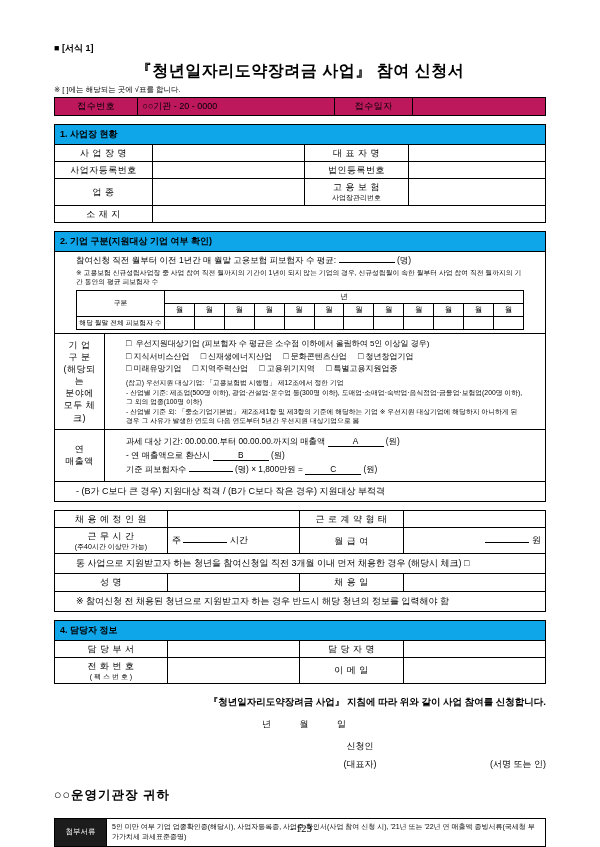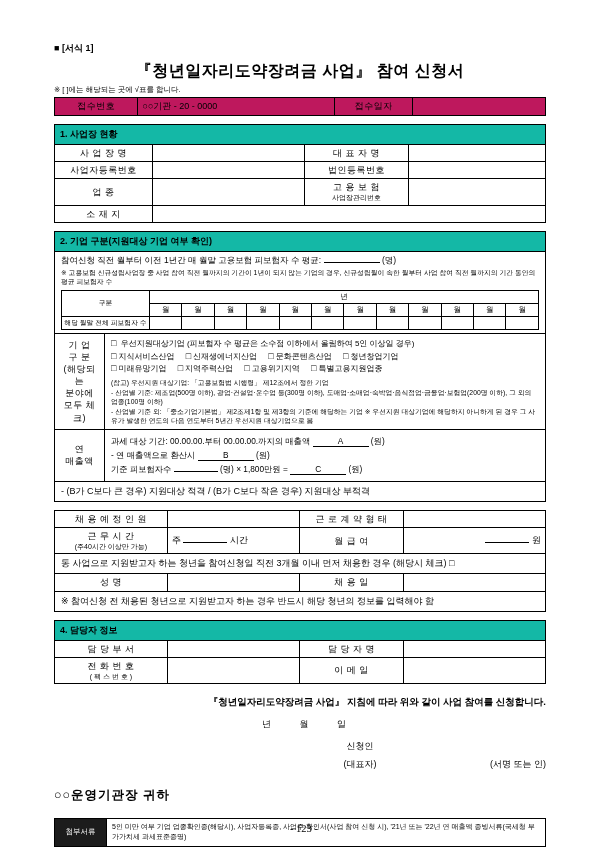--- a/index.html
+++ b/index.html
@@ -8,29 +8,29 @@
     width:600px; height:847px; margin:0 auto; background:#fff; position:relative;
     padding:42px 54px 14px; font-family:"Liberation Sans","DejaVu Sans",sans-serif;
     color:#000; font-size:9px;
   }
   .tag { font-size:9px; font-weight:bold; }
   .title { text-align:center; font-size:16px; font-weight:bold; margin:6px 0 3px; letter-spacing:0.5px; }
   .chknote { font-size:7.5px; margin:2px 0 2px; }
 
   table.tbl { width:100%; border-collapse:collapse; table-layout:fixed; }
   .tbl td { border:1px solid #000; padding:2px 4px; font-size:9px; vertical-align:middle; }
-  .sechead { background:#14b8a6; font-weight:bold; font-size:9.5px; padding:3px 5px !important; }
+  .sechead { background:#0ea5e9; font-weight:bold; font-size:9.5px; padding:3px 5px !important; }
   .lbl { text-align:center; letter-spacing:0.5px; line-height:1.35; }
   .lbl .sub { display:block; font-size:7px; letter-spacing:0; }
   .val { height:17px; }
   .sec { margin-top:8px; }
 
   .gray td { background:#be185d; }
 
-  .freecell { padding:3px 6px !important; }
+  .freecell { padding:3px 21px !important; }
   .avg-line { font-size:8.5px; }
   .blank { display:inline-block; border-bottom:1px solid #000; min-width:56px; text-align:center; }
   .blank.sm { min-width:44px; }
   .avg-note { font-size:6.8px; line-height:1.3; margin-top:2px; }
 
   .mtbl { width:100%; border-collapse:collapse; table-layout:fixed; margin-top:3px; }
   .mtbl td { border:1px solid #000; font-size:7.5px; text-align:center; padding:1px 0; height:13px; }
   .mtbl .mlbl { font-size:6.8px; }
 
   .prelbl { white-space:pre-line; font-size:8.5px; }

